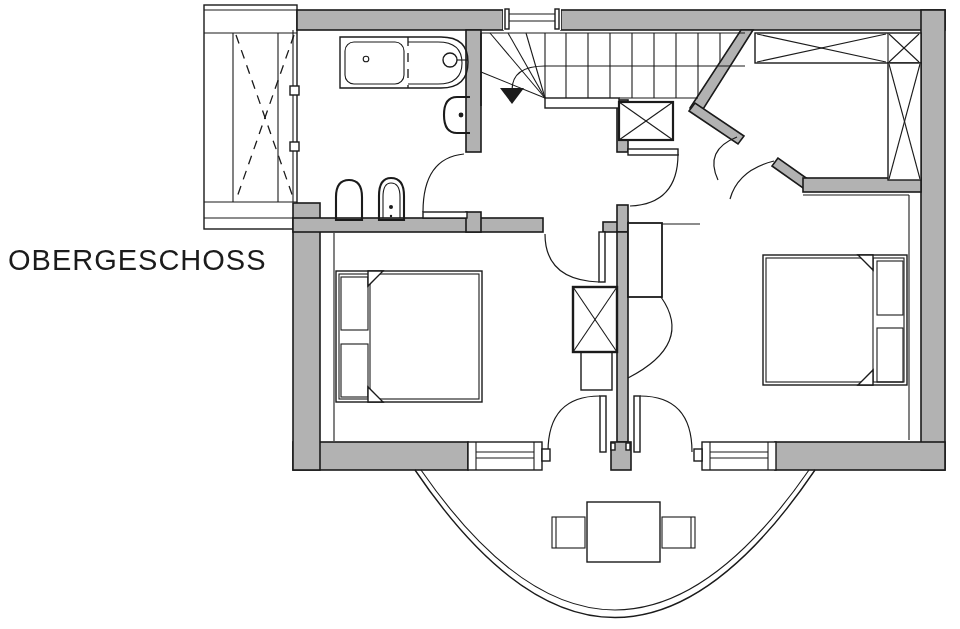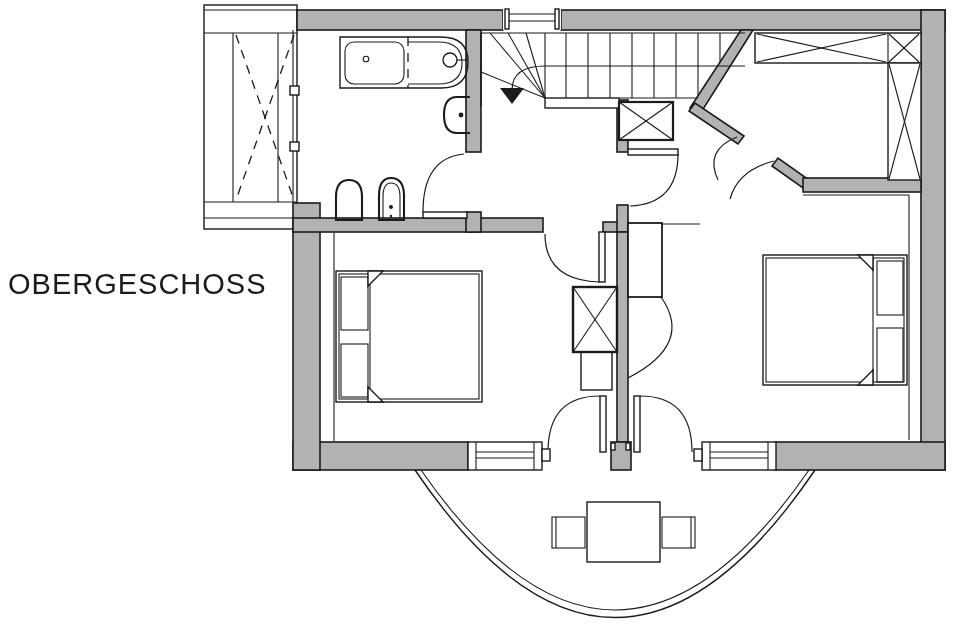--- a/index.html
+++ b/index.html
@@ -1,20 +1,20 @@
 <!DOCTYPE html>
 <html style="--wall: #b2b2b2; --line: #1b1b1b; --bg: #ffffff;"><head>
 <meta charset="utf-8">
 <style>
   :root { --wall:#b2b2b2; --line:#1b1b1b; --bg:#ffffff; }
   html,body { margin:0; padding:0; background:var(--bg); }
   .stage { position:relative; width:960px; height:629px; background:var(--bg); overflow:hidden;
            font-family:"Liberation Sans", sans-serif; }
   .stage svg { position:absolute; left:0; top:0; }
-  .floor-label { position:absolute; left:8px; top:268px; font-size:29px; letter-spacing:1px;
+  .floor-label { position:absolute; left:8px; top:244px; font-size:29px; letter-spacing:1px;
                  color:var(--line); white-space:nowrap; }
   
   .w   { fill:var(--wall); stroke:var(--line); stroke-width:1.6; }
   .wh  { fill:#fff; stroke:var(--line); stroke-width:1.4; }
   .t   { fill:none; stroke:var(--line); stroke-width:1.4; }
   .t1  { fill:none; stroke:var(--line); stroke-width:1.1; }
   .t2  { fill:none; stroke:var(--line); stroke-width:2.1; }
   .dash{ fill:none; stroke:var(--line); stroke-width:1.3; stroke-dasharray:9 7; }
   .arc { fill:none; stroke:var(--line); stroke-width:1.2; }
   .blk { fill:var(--line); stroke:none; }

